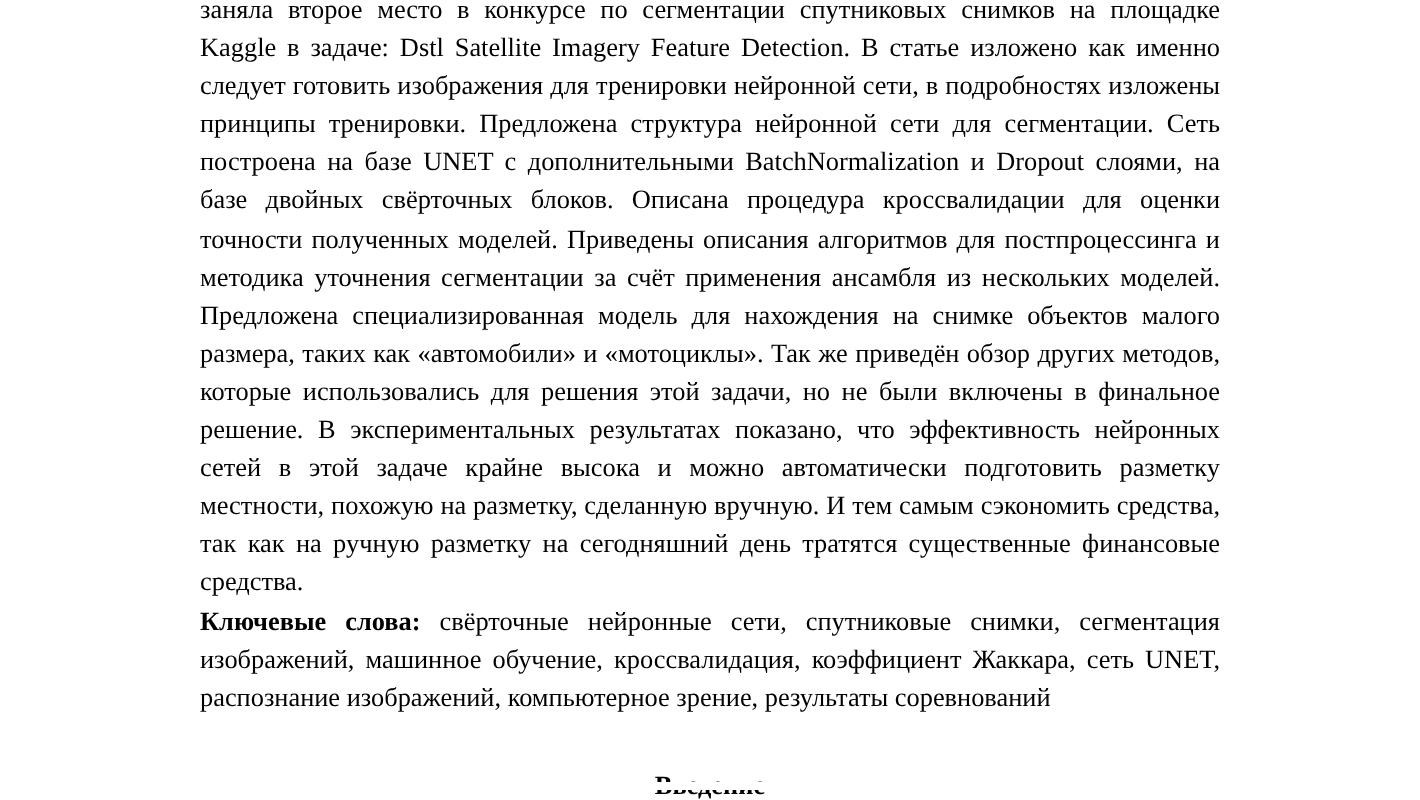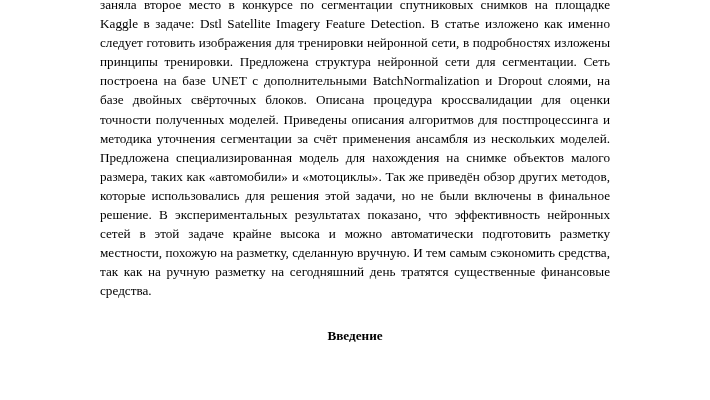--- a/index.html
+++ b/index.html
@@ -54,18 +54,19 @@
   }
 </style>
 </head>
 <body>
 
 <div class="page">
 
   <div class="doc-body">
     <p class="clipped-top">заняла второе место в конкурсе по сегментации спутниковых снимков на площадке Kaggle в задаче: Dstl Satellite Imagery Feature Detection. В статье изложено как именно следует готовить изображения для тренировки нейронной сети, в подробностях изложены принципы тренировки. Предложена структура нейронной сети для сегментации. Сеть построена на базе UNET с дополнительными BatchNormalization и Dropout слоями, на базе двойных свёрточных блоков. Описана процедура кроссвалидации для оценки точности полученных моделей. Приведены описания алгоритмов для постпроцессинга и методика уточнения сегментации за счёт применения ансамбля из нескольких моделей. Предложена специализированная модель для нахождения на снимке объектов малого размера, таких как «автомобили» и «мотоциклы». Так же приведён обзор других методов, которые использовались для решения этой задачи, но не были включены в финальное решение. В экспериментальных результатах показано, что эффективность нейронных сетей в этой задаче крайне высока и можно автоматически подготовить разметку местности, похожую на разметку, сделанную вручную. И тем самым сэкономить средства, так как на ручную разметку на сегодняшний день тратятся существенные финансовые средства.</p>
 
+    <p><span class="kw-label">Ключевые слова:</span><span> свёрточные нейронные сети, спутниковые снимки, сегментация изображений, машинное обучение, кроссвалидация, коэффициент Жаккара, сеть UNET, распознание изображений, компьютерное зрение, результаты соревнований</span></p>
   </div>
 
   <div class="section-heading">Введение</div>
 
   <div class="fade-bottom"></div>
 </div>
 
 </body></html>

